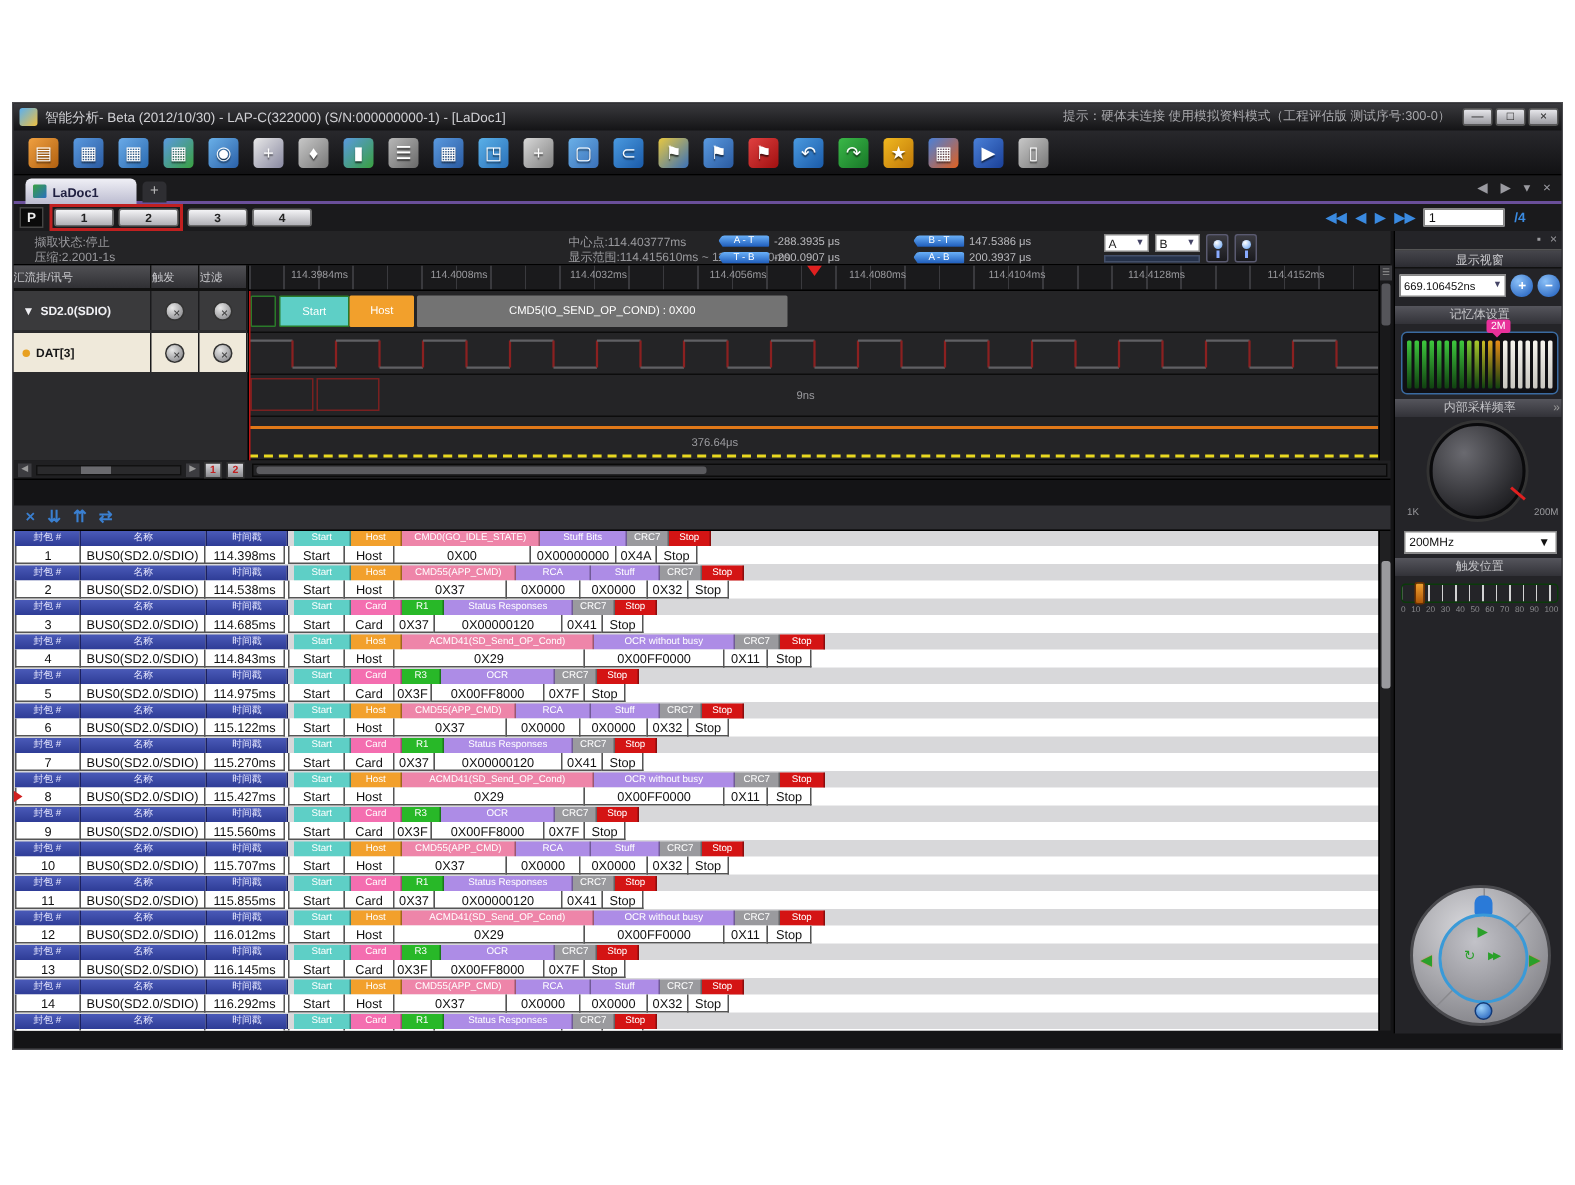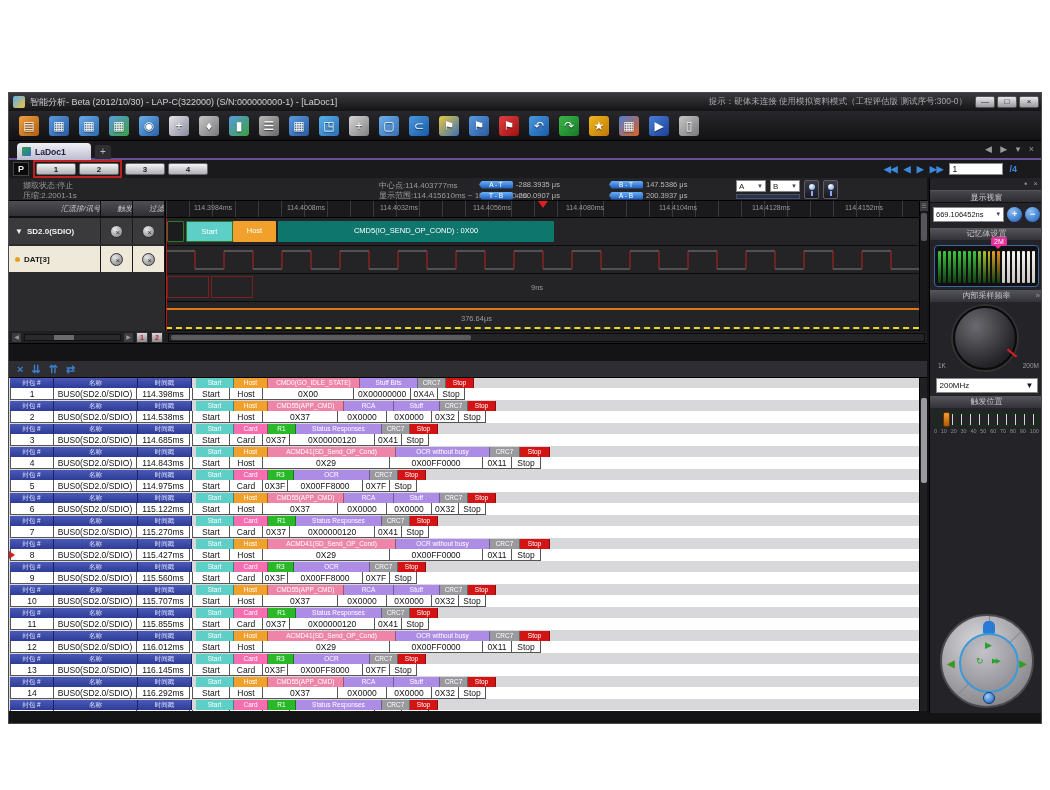--- a/index.html
+++ b/index.html
@@ -1,18 +1,18 @@
 <!DOCTYPE html>
 <html><head>
 <meta charset="utf-8">
 <style>
   html,body{margin:0;padding:0;background:#fff;}
   *{box-sizing:border-box;font-family:"Liberation Sans",sans-serif;}
   .canvas{position:relative;width:1050px;height:790px;background:#fff;overflow:hidden;}
-  .app{position:absolute;left:8px;top:92px;width:1034px;height:632px;background:#141416;border:1px solid #4a4a4e;overflow:hidden;}
+  .app{position:absolute;left:8px;top:68px;width:1034px;height:632px;background:#141416;border:1px solid #4a4a4e;overflow:hidden;}
 
   
   .titlebar{position:absolute;left:0;top:0;width:1034px;height:18px;background:linear-gradient(#3a3a3e,#141416);display:flex;align-items:center;padding:0 4px;}
   .appicon{width:12px;height:12px;background:linear-gradient(135deg,#5ab0f0,#f0c040);border-radius:2px;margin-right:5px;}
   .wtitle{color:#d0d0d4;font-size:9px;white-space:nowrap;}
   .whint{color:#a8a8ac;font-size:8.5px;margin-left:auto;margin-right:8px;white-space:nowrap;}
   .winbtns{display:flex;gap:2px;}
   .winbtn{width:20px;height:12px;background:linear-gradient(#e8e8ec,#9a9aa0);border:1px solid #555;border-radius:2px;color:#222;font-size:8px;line-height:10px;text-align:center;}
 
   
@@ -50,21 +50,21 @@
   .absel{width:30px;height:12px;background:#fff;border:1px solid #888;font-size:8px;color:#222;display:flex;justify-content:space-between;align-items:center;padding:0 2px;}
   .absel .car{color:#446;font-size:6px;}
   .bulbbtn{width:15px;height:19px;background:linear-gradient(#3a3a40,#1a1a1e);border:1px solid #5a5a70;border-radius:2px;position:relative;}
   .bulbbtn::after{content:"";position:absolute;left:4px;top:3px;width:6px;height:6px;border-radius:50%;background:radial-gradient(circle at 35% 30%,#fff,#5a9af0);}
   .bulbbtn::before{content:"";position:absolute;left:6px;top:10px;width:2px;height:5px;background:#8af;}
   .abline{position:absolute;left:727px;top:16px;width:64px;height:5px;background:#26324a;border:1px solid #44506a;}
 
   
   .channels{position:absolute;left:0;top:108px;width:157px;height:130px;background:#2b2b2d;border-right:1px solid #000;}
   .chhead{display:flex;height:17px;border-bottom:2px solid #111;}
-  .chh{background:linear-gradient(#505054,#303034);color:#c8c8cc;font-size:7.5px;text-align:right;line-height:16px;border-right:1px solid #111;overflow:hidden;white-space:nowrap;font-style:italic;}
+  .chh{background:linear-gradient(#505054,#303034);color:#c8c8cc;font-size:7.5px;text-align:left;line-height:16px;border-right:1px solid #111;overflow:hidden;white-space:nowrap;}
   .chrow{display:flex;height:26px;margin-bottom:2px;background:#3a3a3c;}
   .chrow.sel{background:#efe9da;}
   .chc1{width:93px;display:flex;align-items:center;padding-left:6px;gap:4px;border-right:1px solid #1a1a1c;overflow:hidden;}
   .chbt{width:32px;display:flex;align-items:center;justify-content:center;border-right:1px solid #1a1a1c;}
   .gearbtn{width:13px;height:13px;border-radius:50%;background:radial-gradient(circle at 35% 30%,#e8e8e8,#7a7a7e);border:1px solid #333;position:relative;}
   .gearbtn::after{content:"×";position:absolute;left:0;top:0;width:13px;text-align:center;font-size:8px;line-height:13px;color:#333;}
   .buslab{color:#f0f0f4;font-size:8px;font-weight:bold;white-space:nowrap;}
   .siglab{color:#b06060;font-size:7.5px;white-space:nowrap;}
   .datlab{color:#181818;font-size:8px;font-weight:bold;white-space:nowrap;}
   .dot{width:5px;height:5px;border-radius:50%;}
@@ -363,21 +363,21 @@
           <span class="rlab" style="left: 586px;">114.4128ms</span>
           <span class="rlab" style="left: 679px;">114.4152ms</span>
         </div>
     <div class="trigmark"></div>
     <div class="redline"></div>
 
     <div class="wrow" style="top:17px;height:28px">
       <div class="dblk" style="left:1px;width:17px;background:#1c1c1e;border:1px solid #2a7a2a;"></div>
       <div class="dblk" style="left:20px;width:47px;background:#5ecfc6;border:1px solid #2a7a2a;">Start</div>
       <div class="dblk" style="left:67px;width:43px;background:#f2a02c;">Host</div>
-      <div class="dblk" style="left:112px;width:276px;background:#0f766e;">CMD5(IO_SEND_OP_COND) : 0X00</div>
+      <div class="dblk" style="left:112px;width:247px;background:#737373;">CMD5(IO_SEND_OP_COND) : 0X00</div>
     </div>
 
     <div class="wrow" style="top:45px;height:28px">
       <svg id="clksvg" width="753" height="28">
             <line x1="0" y1="5" x2="29" y2="5" stroke="#606064" stroke-width="1.5"></line>
             <line x1="29" y1="5" x2="29" y2="23" stroke="#8b2020" stroke-width="1.5"></line>
             <line x1="29" y1="23" x2="58" y2="23" stroke="#606064" stroke-width="1.5"></line>
             <line x1="58" y1="23" x2="58" y2="5" stroke="#8b2020" stroke-width="1.5"></line>
             <line x1="58" y1="5" x2="87" y2="5" stroke="#606064" stroke-width="1.5"></line>
             <line x1="87" y1="5" x2="87" y2="23" stroke="#8b2020" stroke-width="1.5"></line>

